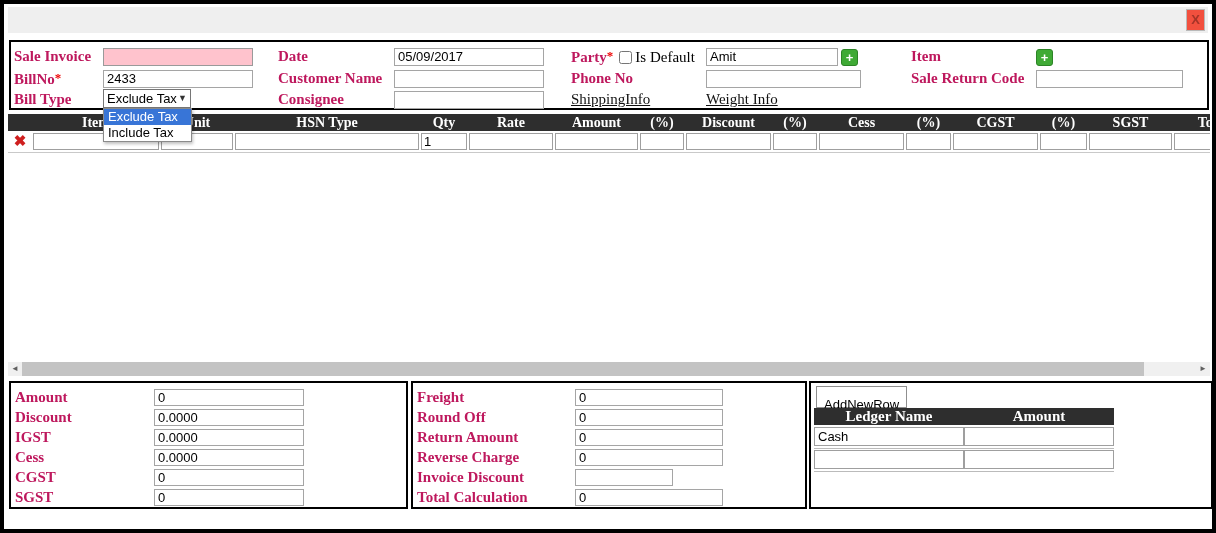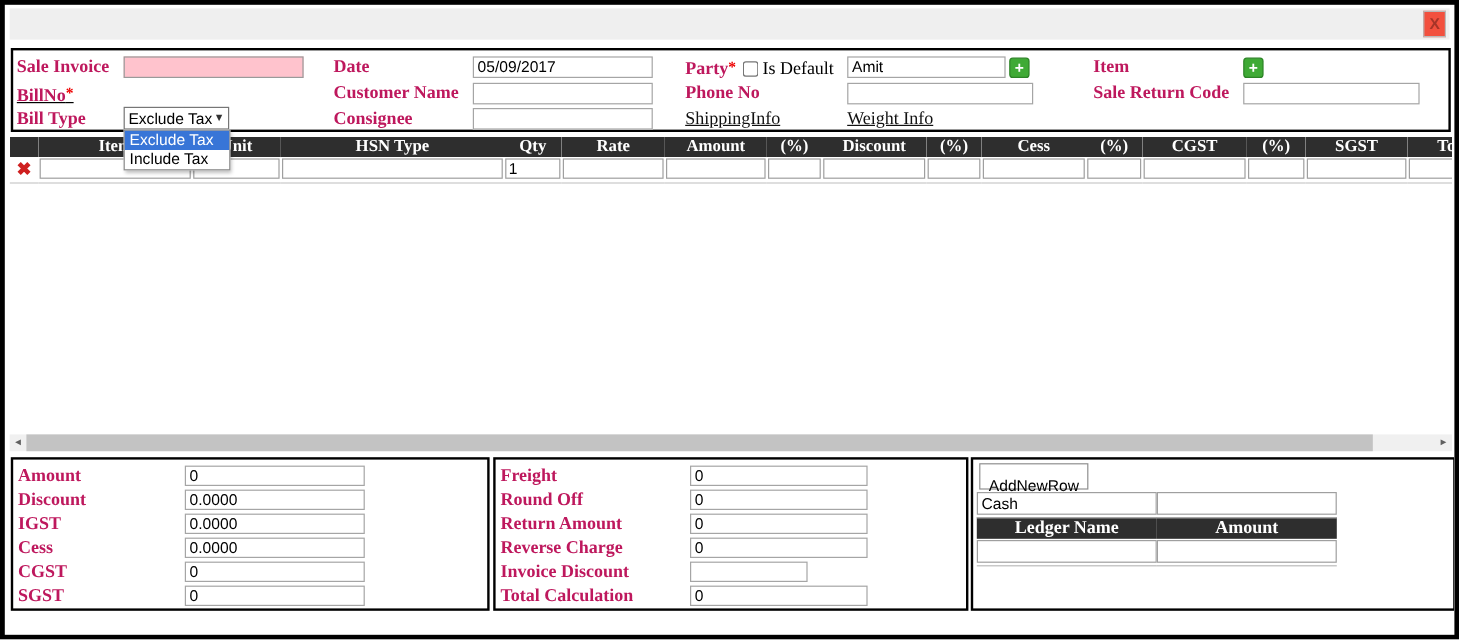--- a/index.html
+++ b/index.html
@@ -150,22 +150,25 @@
     <div class="fp-item row1" style="left:695px;">
       <input class="txt" style="width: 132px;" value="Amit"><span class="plus-btn">+</span>
     </div>
     <div class="fp-item row1" style="left:900px;">
       <span class="lbl">Item</span>
     </div>
     <div class="fp-item row1" style="left:1025px;">
       <span class="plus-btn" style="margin-left:0;">+</span>
     </div>
 
-    <div class="fp-item row2" style="left:3px;text-decoration:underline;">
+    <div class="fp-item row2" style="left:3px;">
       <span class="lbl">BillNo</span><span class="req">*</span>
+    </div>
+    <div class="fp-item row2" style="left:92px;">
+      <input class="txt" style="width: 150px;" value="2433">
     </div>
     <div class="fp-item row2" style="left:267px;">
       <span class="lbl">Customer Name</span>
     </div>
     <div class="fp-item row2" style="left:383px;">
       <input class="txt" style="width: 150px;">
     </div>
     <div class="fp-item row2" style="left:560px;">
       <span class="lbl">Phone No</span>
     </div>
@@ -306,28 +309,28 @@
 
   <div class="bbox box-right">
     <button class="addnewrow-btn">AddNewRow</button>
     <table class="ledger">
       <colgroup>
           <col style="width:150px">
           <col style="width:150px">
         </colgroup>
       <tbody>
           <tr>
-        <td><input value="Cash" style=""></td>
-        <td><input style=""></td>
-      </tr>
-      <tr>
         <th>Ledger Name</th>
         <th>Amount</th>
       </tr>
       <tr>
+        <td><input value="Cash" style=""></td>
+        <td><input style=""></td>
+      </tr>
+      <tr>
         <td><input style=""></td>
         <td><input style=""></td>
       </tr>
     </tbody>
       </table>
   </div>
 
 
 </div>
 

